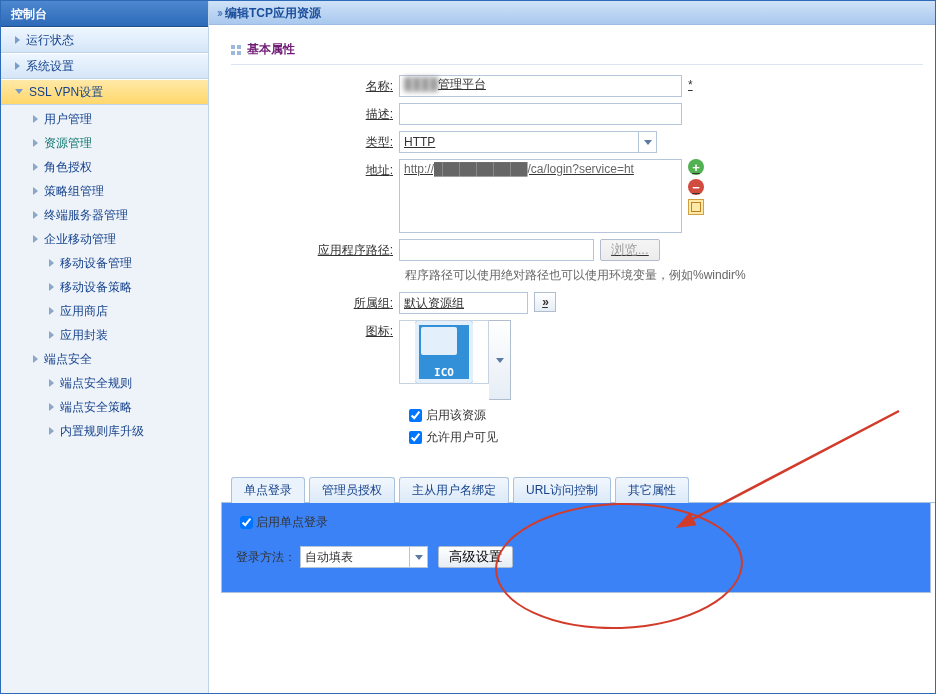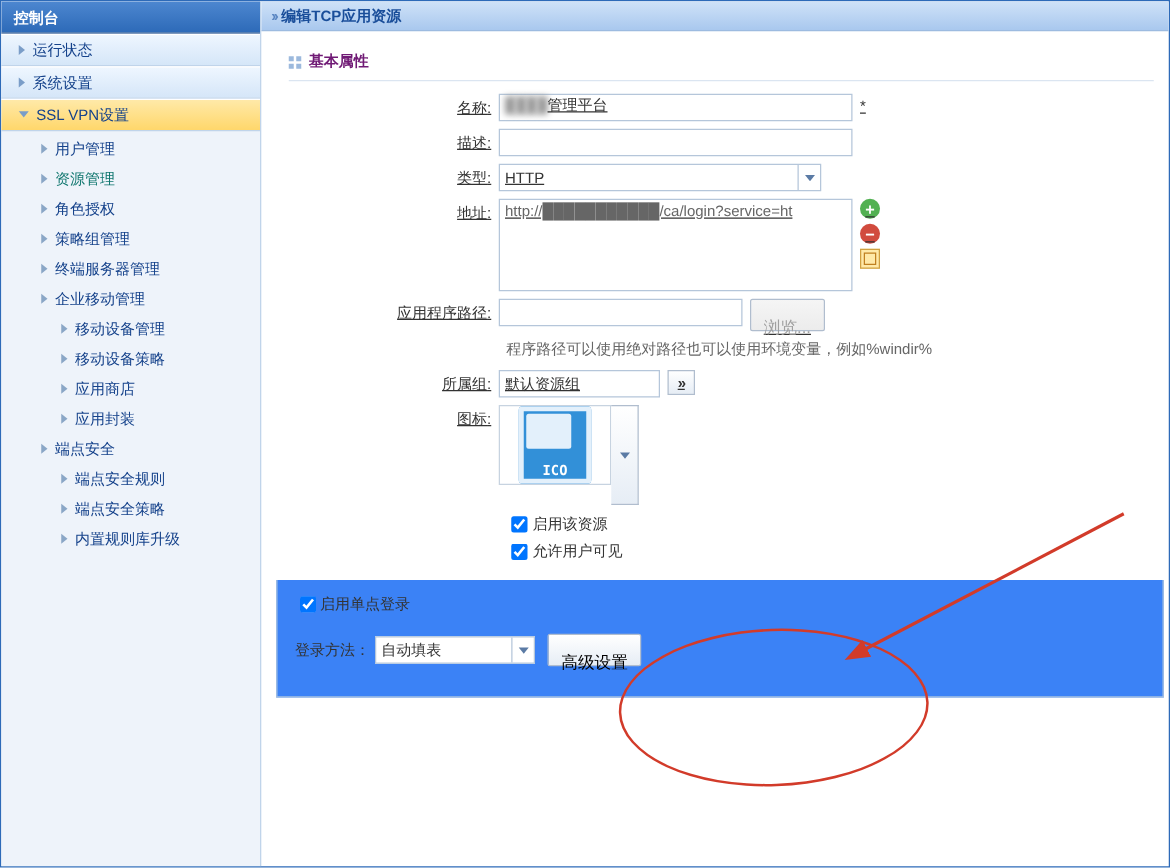--- a/index.html
+++ b/index.html
@@ -45,21 +45,21 @@
     word-break:break-all; white-space:pre-wrap; }
   .url-btns { width:20px; display:flex; flex-direction:column; align-items:center; margin-left:4px;}
   .round-btn { width:16px;height:16px;border-radius:50%;margin-bottom:4px;display:flex;align-items:center;justify-content:center;
     color:#fff;font-weight:bold;font-size:13px;line-height:1;cursor:pointer;}
   .round-btn.add { background:#52b152; }
   .round-btn.del { background:#d14b3e; }
   .sq-btn { width:16px;height:16px;border:1px solid #d0a040;background:#ffe9a8;cursor:pointer;margin-bottom:4px;
     display:flex;align-items:center;justify-content:center;}
   .sq-btn::after{content:"";width:8px;height:8px;border:1px solid #c08020;}
   .req { margin-left:6px; padding-top:3px;}
-  .btn { height:22px; line-height:20px; border:1px solid #b0bdce; background:linear-gradient(#fff,#e6edf5); padding:12px 10px; cursor:pointer;
+  .btn { height:22px; line-height:20px; border:1px solid #b0bdce; background:linear-gradient(#fff,#e6edf5); padding:0 10px; cursor:pointer;
     border-radius:2px;}
   .btn.disabled { color:#a0a0a0; background:linear-gradient(#f5f5f5,#ececec); cursor:default;}
   .hint { color:#666; padding-left:196px; margin:4px 0 8px 0; }
   .group-select { width:129px; height:22px; border:1px solid #b5c6da; background:#fff; padding:0 4px; line-height:20px; display:flex; }
   .group-select .dbl { width:22px;height:20px;border:1px solid #b0bdce;background:linear-gradient(#fff,#e6edf5);margin-left:6px;
     display:flex;align-items:center;justify-content:center;letter-spacing:-1px;font-weight:bold;cursor:pointer;}
   .icon-preview { width:90px;height:64px;border:1px solid #c7d3e0;background:#fff;display:flex;align-items:center;justify-content:center;}
   .ico-img { width:58px; height:62px; background:#3290d8; position:relative; border-radius:3px;
     box-shadow:inset 0 0 0 4px #e3f0fb; display:flex;align-items:center;justify-content:center;}
   .ico-img::before { content:""; position:absolute; left:6px; top:6px; width:36px; height:28px; background:#e3f0fb; border-radius:2px;}
@@ -251,20 +251,27 @@
         <div class="checkbox-row">
           <input type="checkbox" checked="" style="">
           <span>启用该资源</span>
         </div>
         <div class="checkbox-row">
           <input type="checkbox" checked="" style="">
           <span>允许用户可见</span>
         </div>
       </div>
 
+      <div class="tabs-bar">
+        <div class="tab active"><span>单点登录</span></div>
+        <div class="tab"><span>管理员授权</span></div>
+        <div class="tab"><span>主从用户名绑定</span></div>
+        <div class="tab"><span>URL访问控制</span></div>
+        <div class="tab"><span>其它属性</span></div>
+      </div>
       <div class="tab-panel">
         <div style="display:flex;align-items:center;">
           <input type="checkbox" checked="" style="">
           <span>启用单点登录</span>
         </div>
         <div class="sso-row">
           <span>登录方法：</span>
           <div class="select sm" style="margin-left:4px">
             <span>自动填表</span>
             <span class="dd">

